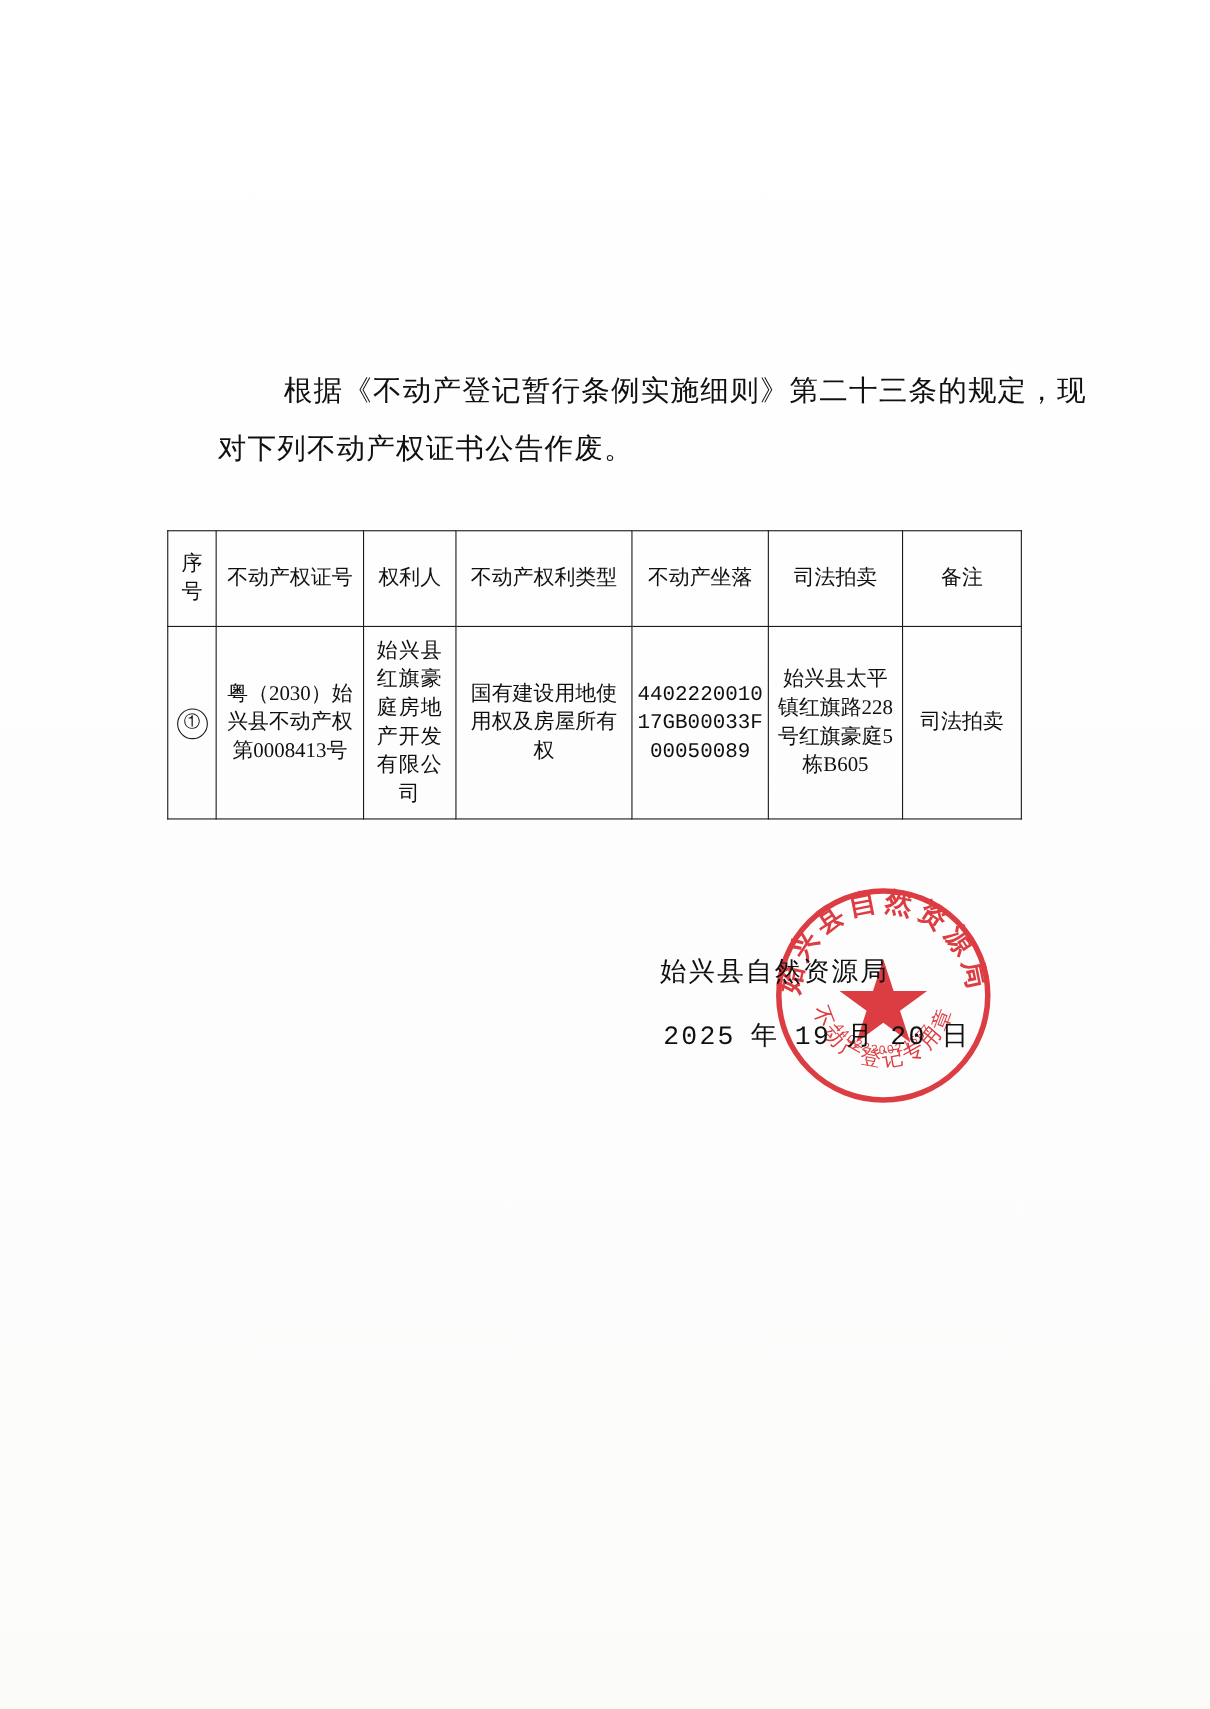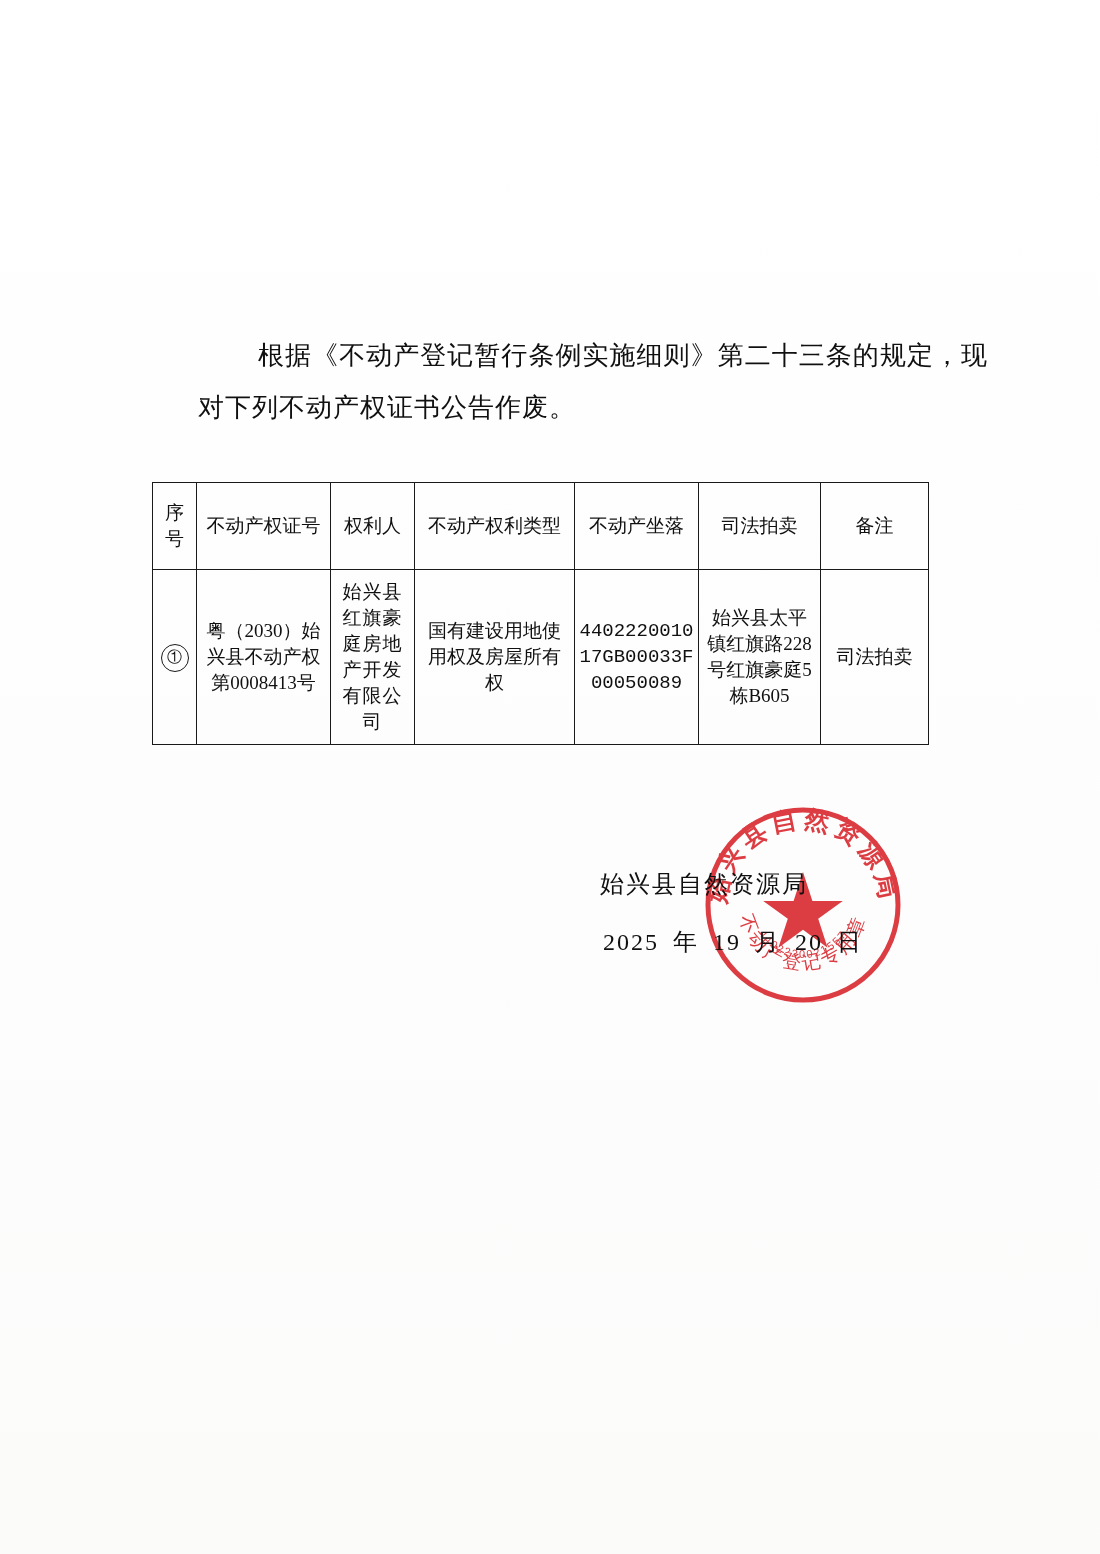--- a/index.html
+++ b/index.html
@@ -123,21 +123,21 @@
     position: absolute;
     top: 855px;
     left: 600px;
     width: 330px;
     font-size: 24px;
     letter-spacing: 2px;
     text-align: left;
     line-height: 58px;
     z-index: 3;
   }
-  .sig-date span { margin: 0 3px; }
+  .sig-date span { margin: 0 3px; font-family: Liberation Mono, monospace; }
 
   
   .seal {
     position: absolute;
     top: 800px;
     left: 698px;
     width: 210px;
     height: 210px;
     z-index: 2;
     opacity: 0.88;

